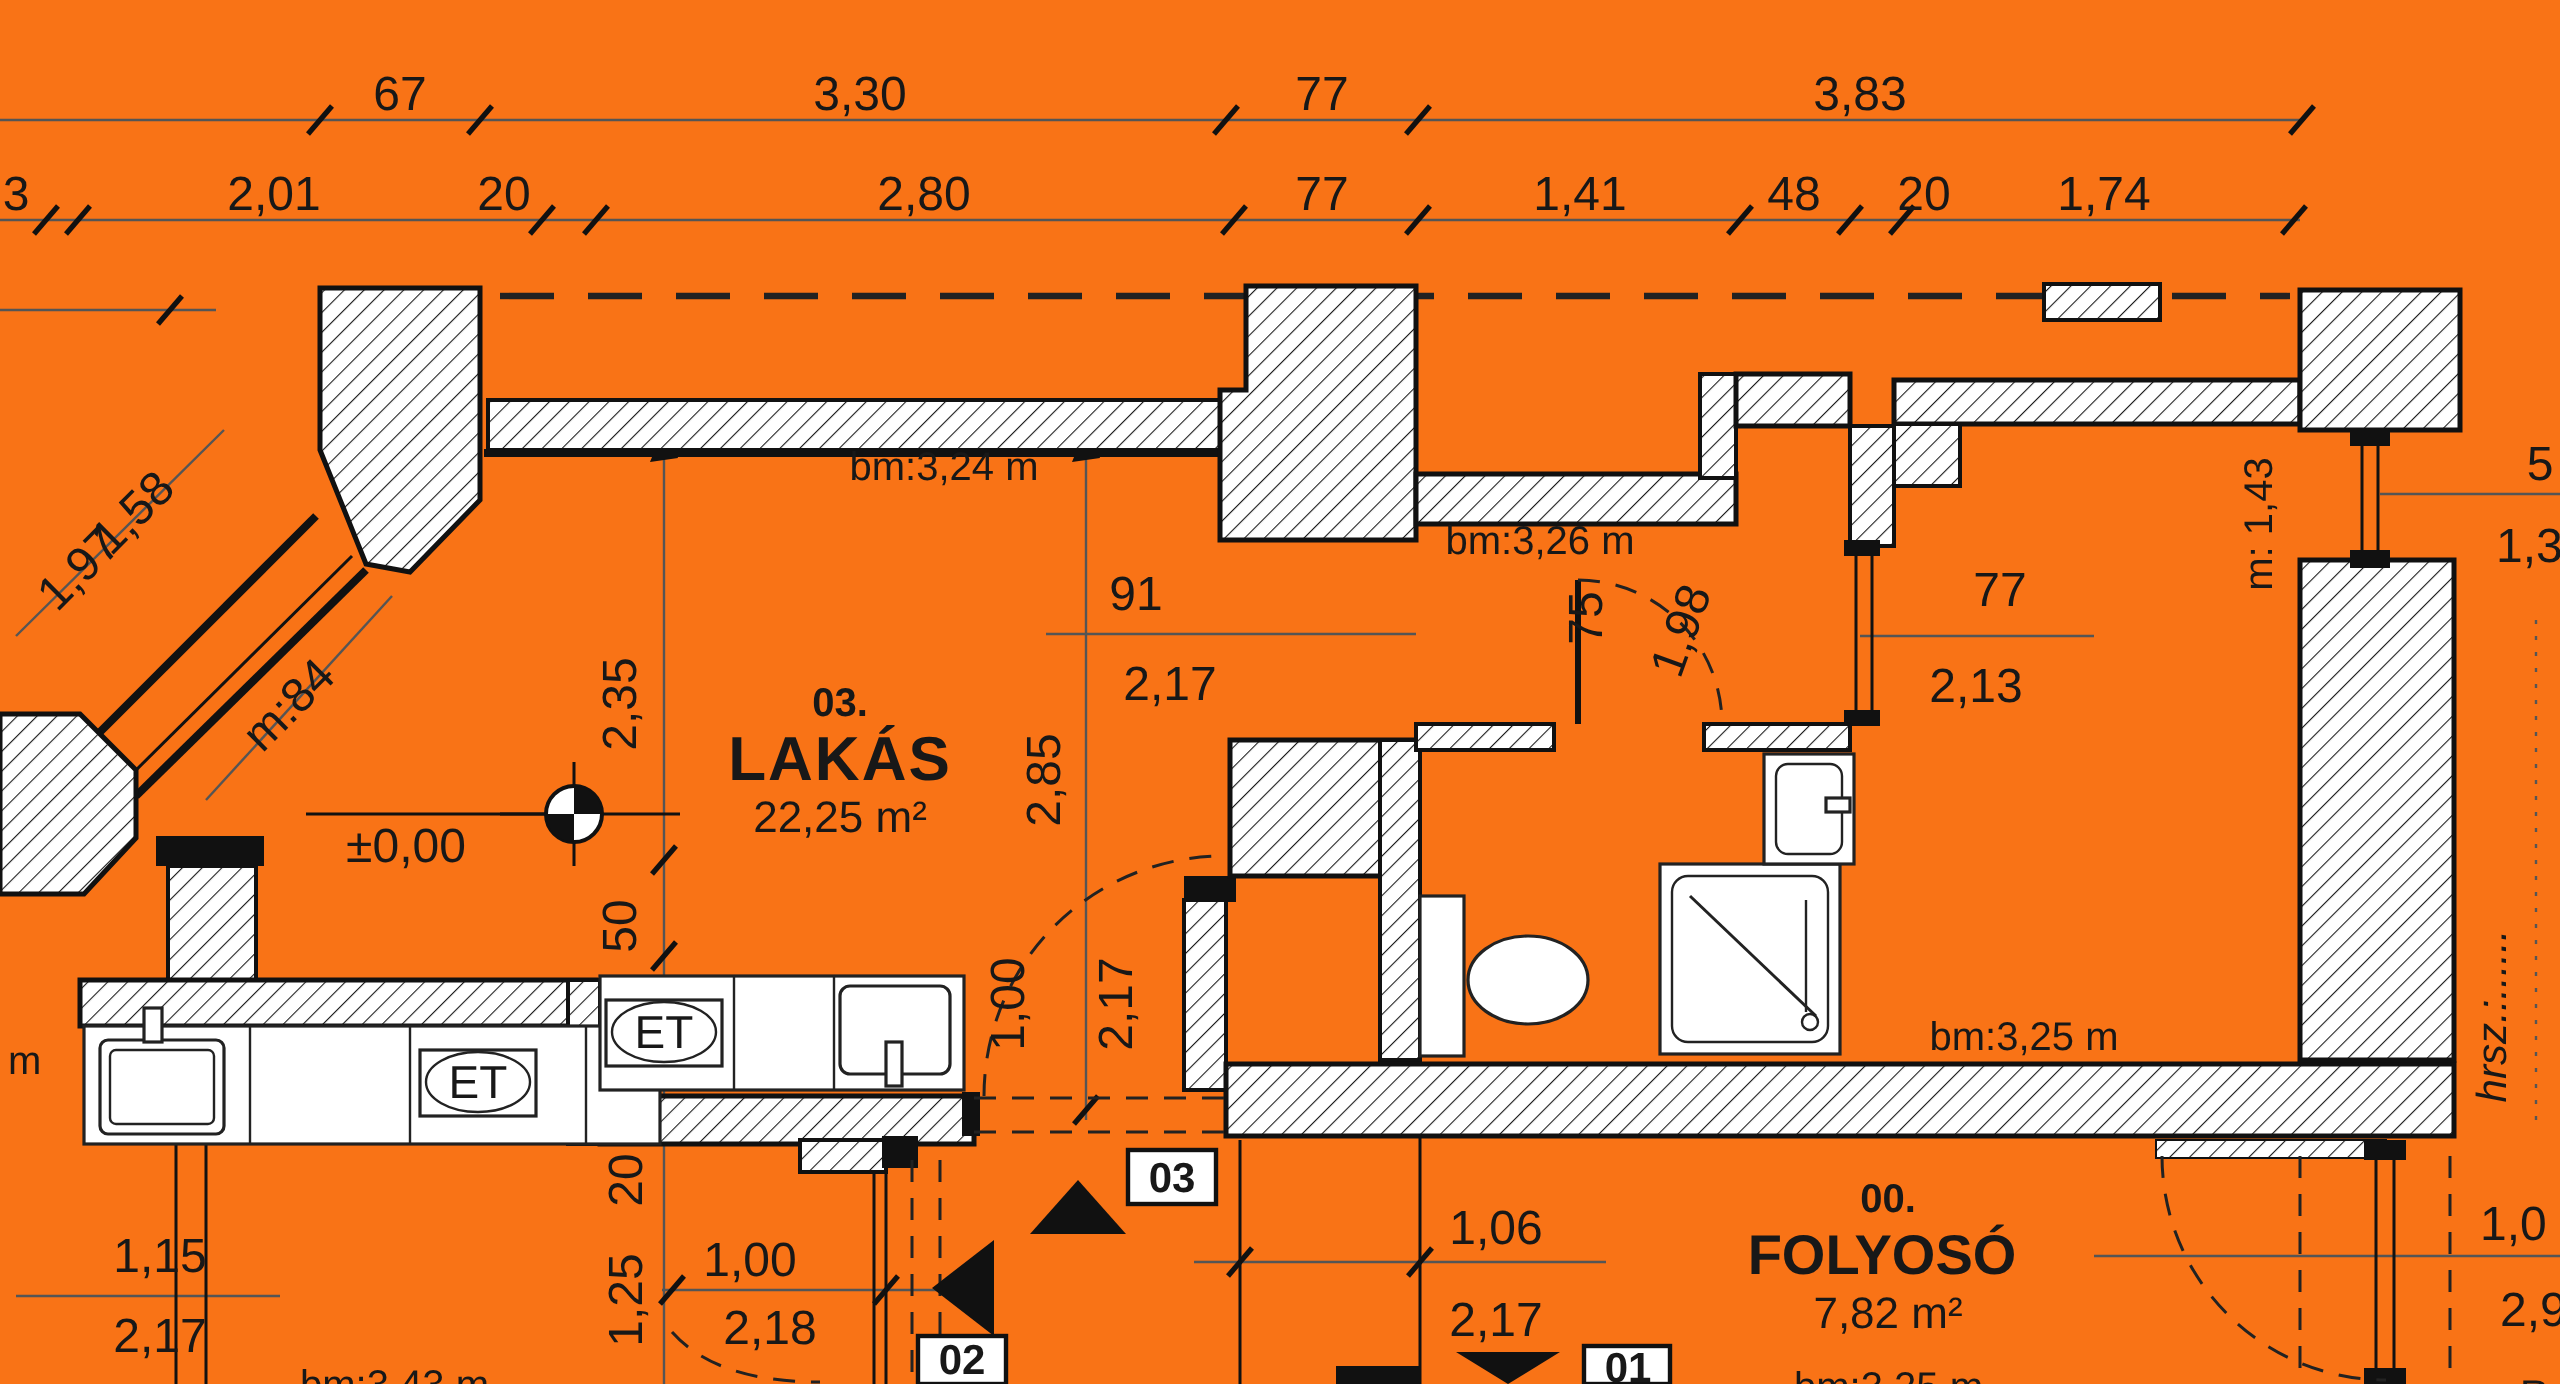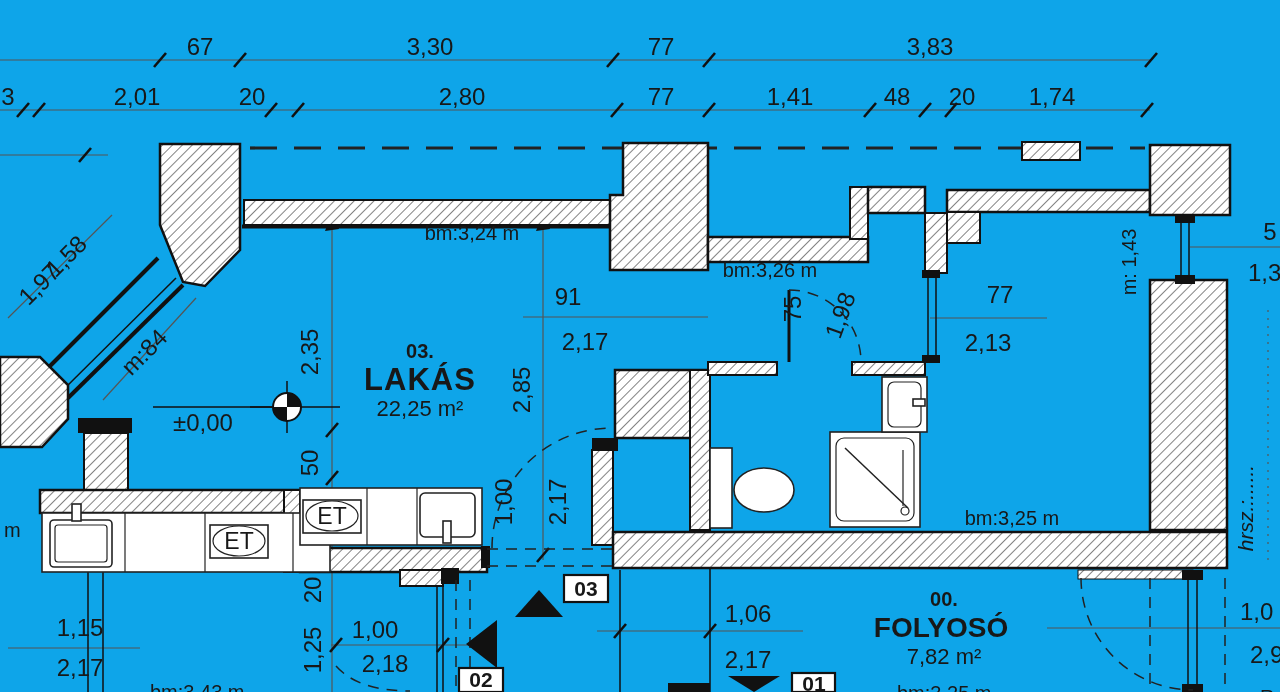--- a/index.html
+++ b/index.html
@@ -1,16 +1,16 @@
 <!DOCTYPE html>
 <html><head>
 <meta charset="utf-8">
 <style>
   html,body{margin:0;padding:0;background:#fff;}
-  .canvas{position:relative;width:1280px;height:692px;background:#0ea5e9;overflow:hidden;}
+  .canvas{position:relative;width:1280px;height:692px;background:#f97316;overflow:hidden;}
   svg{display:block;}
   text{font-family:"Liberation Sans",sans-serif;fill:#181818;}
   .dim{font-size:24px;}
   .dim20{font-size:20px;}
   .bm{font-size:20px;}
   .rno{font-size:20px;font-weight:bold;}
   .rname{font-size:31px;font-weight:bold;letter-spacing:1px;}
   .rname2{font-size:28px;font-weight:bold;}
   .rarea{font-size:22px;}
   .mark{font-size:21px;font-weight:bold;}

